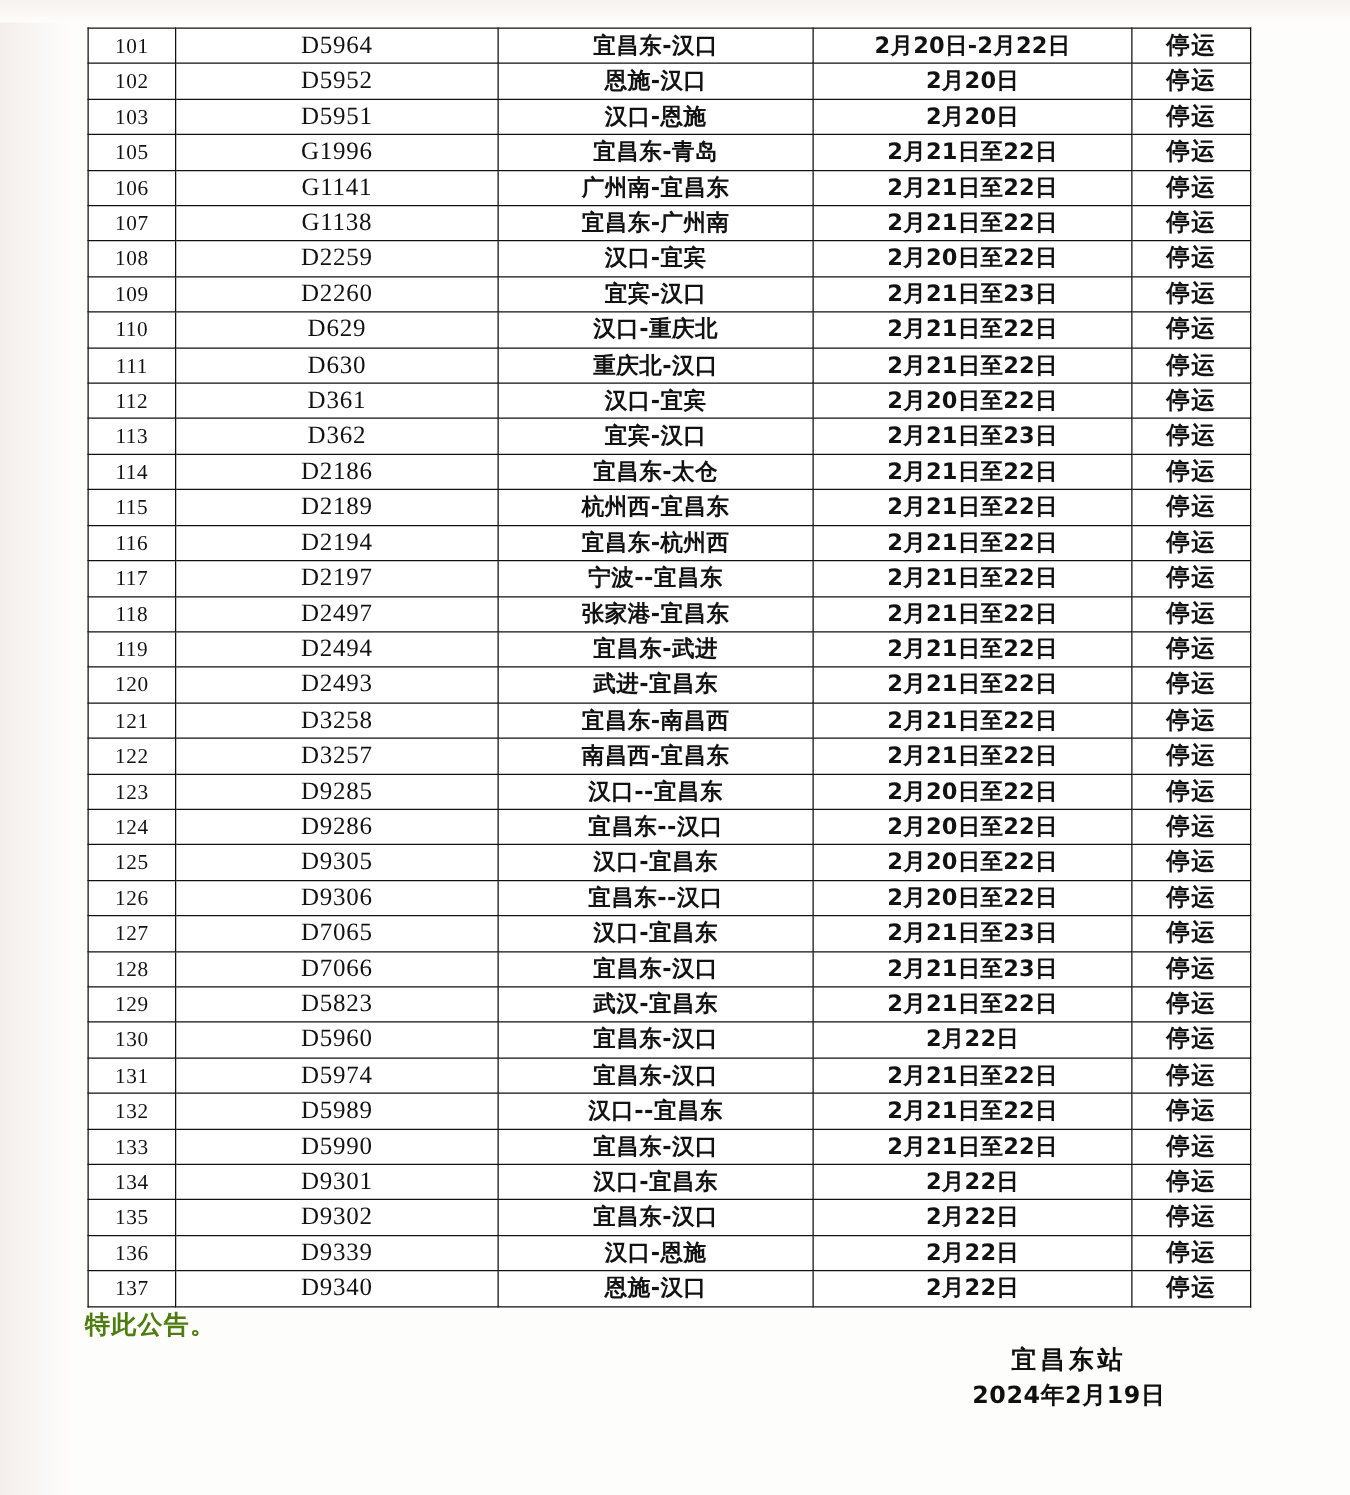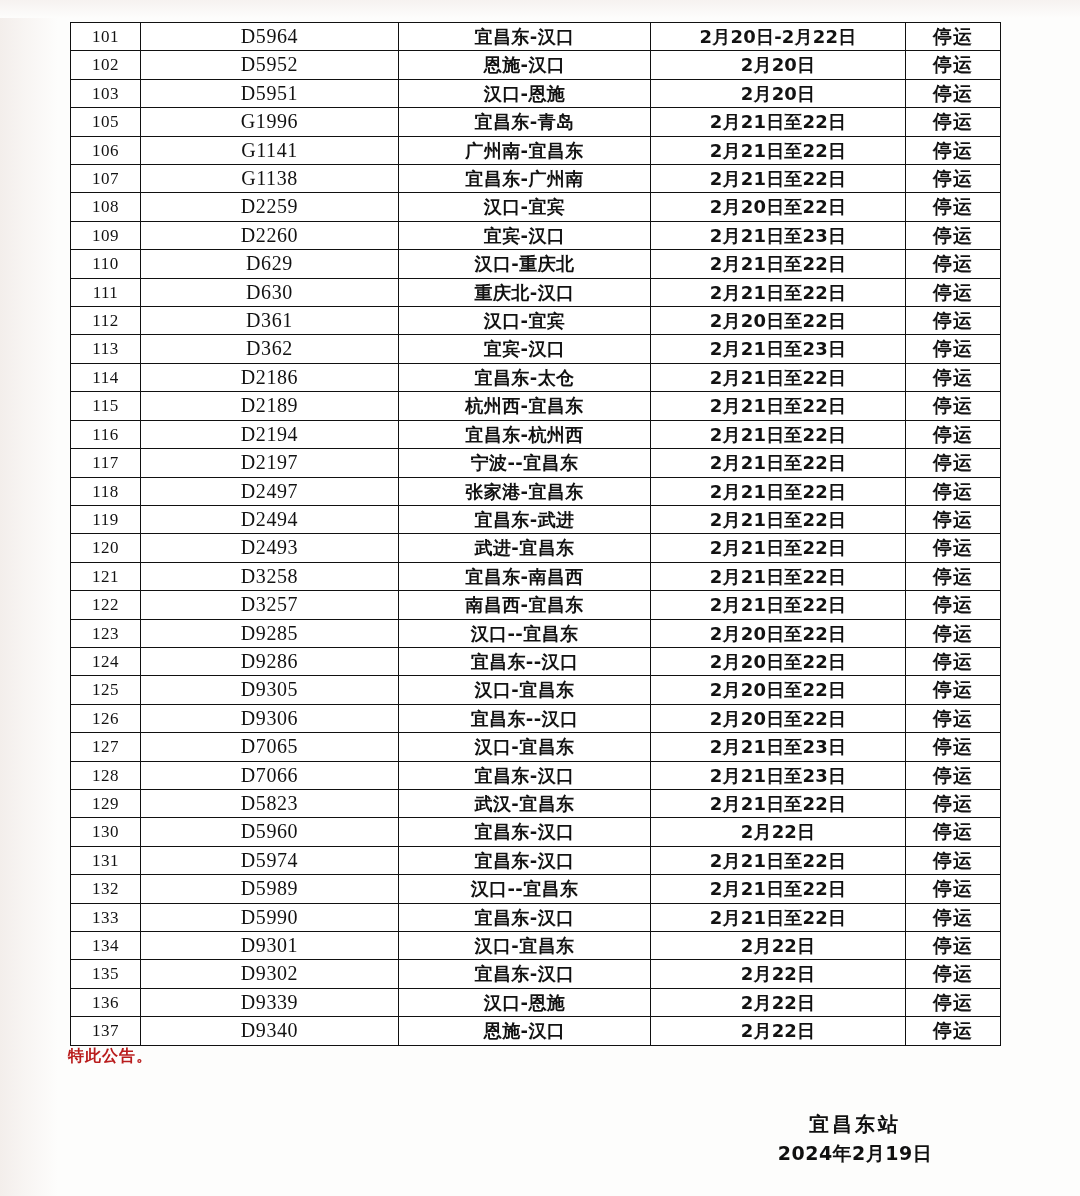--- a/index.html
+++ b/index.html
@@ -97,41 +97,40 @@
     font-weight: 700;
     letter-spacing: 1px;
   }
 
   
   .footer-note {
     position: absolute;
     left: 68px;
     top: 1046px;
     font-family: "DejaVu Sans", "Liberation Sans", sans-serif;
-    font-size: 16px;
+    font-size: 20px;
     font-weight: 600;
     letter-spacing: 1px;
-    color: #b91c1c;
+    color: #4d7c0f;
     text-align: center;
   }
   .signature {
     position: absolute;
     left: 690px;
     top: 1072px;
     width: 330px;
     text-align: center;
     font-family: "DejaVu Sans", "Liberation Sans", sans-serif;
     color: #101010;
   }
   .signature .org {
     font-size: 20px;
     font-weight: 600;
     letter-spacing: 3px;
     line-height: 30px;
-    margin-top: 37px;
   }
   .signature .date {
     font-size: 19px;
     font-weight: 700;
     letter-spacing: 0.5px;
     line-height: 28px;
   }
 </style>
 </head>
 <body>

